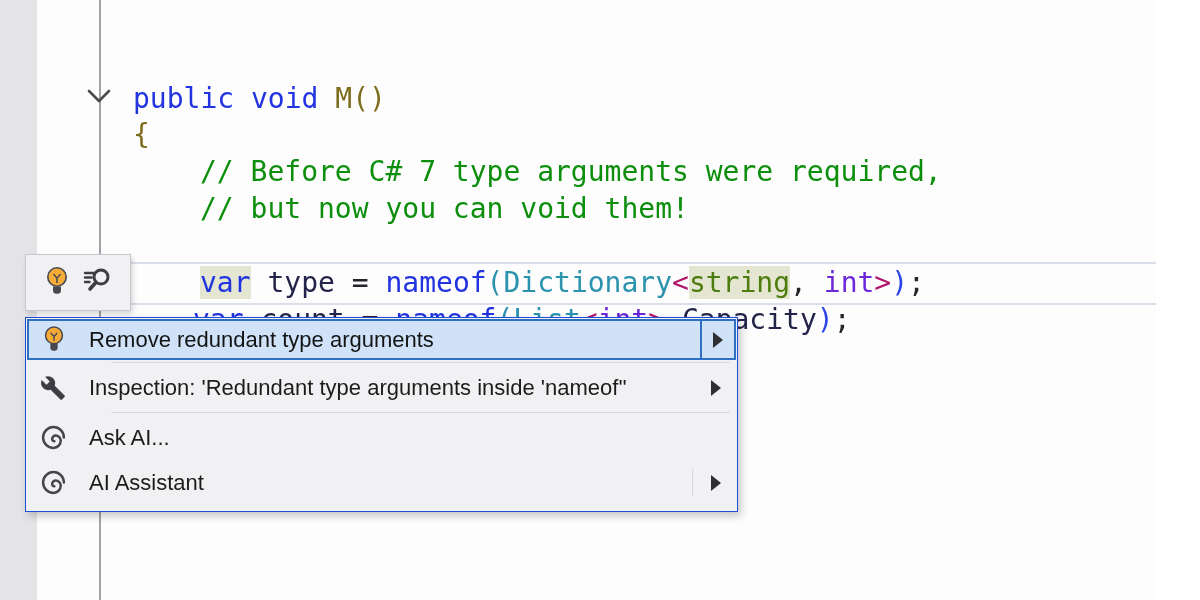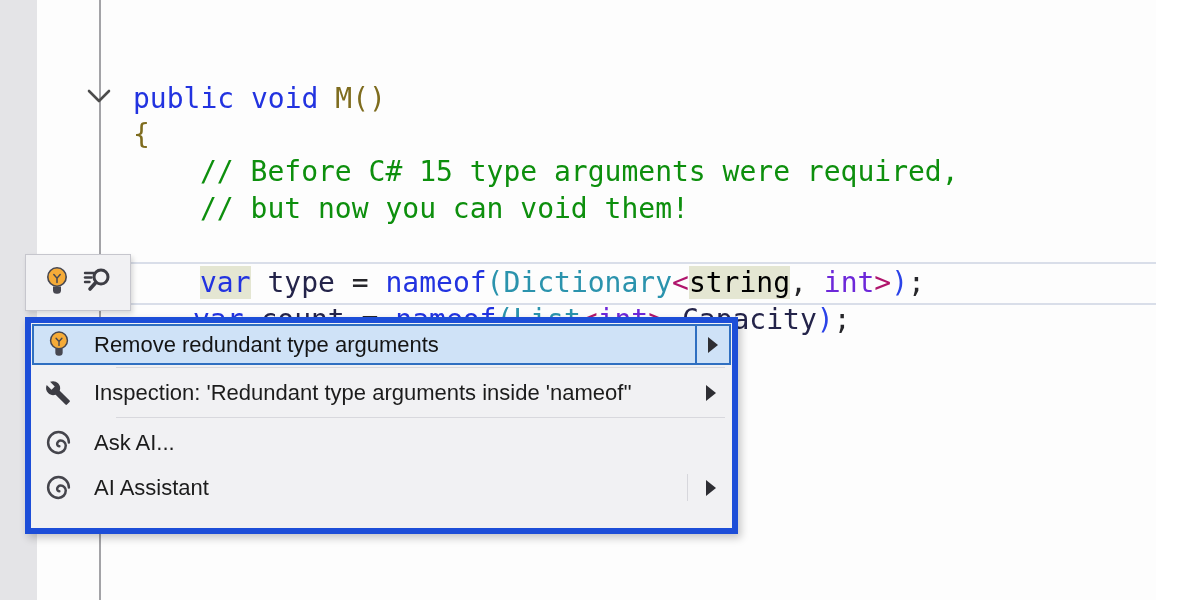--- a/index.html
+++ b/index.html
@@ -23,21 +23,21 @@
   .code-line-4{ left:200px; top:192px; }
   .code-line-5{ left:200px; top:266px; }
   .code-line-6{ left:193px; top:303px; }
 
   .seg-kw     { color:#2233e0; }
   .seg-method { color:#7e6c1e; }
   .seg-brace  { color:#7e6c1e; }
   .seg-comment{ color:#0d8f0d; }
   .seg-type   { color:#2b93ad; }
   .seg-angle  { color:#b0156c; }
-  .seg-faded1 { color:#000000; }
+  .seg-faded1 { color:#4d7c0f; }
   .seg-faded2 { color:#6d28d9; }
   .seg-paren  { color:#2b43e8; }
   .seg-punct  { color:#26262a; }
   .seg-ident  { color:#24244a; }
   .seg-hl     { background:#e4e6d2; }
 
   .curline-border{ position:absolute; left:103px; width:1097px; height:2px; background:#d9dee9; z-index:1; }
   .curline-top{ top:262px; }
   .curline-bottom{ top:303px; }
 
@@ -45,23 +45,23 @@
   .lens-toolbar{
     position:absolute; left:25px; top:254px; width:106px; height:57px; z-index:10;
     background:#f1f1f3; border:1px solid #c6c6cd; box-shadow:2px 3px 5px rgba(0,0,0,0.15);
     display:flex; align-items:center; justify-content:center; gap:12px;
   }
   .icon-btn{ display:flex; align-items:center; justify-content:center; background:transparent; border:none; cursor:pointer; }
 
   
   .menu{
     position:absolute; left:25px; top:317px; width:713px; z-index:10;
-    background:#f1f1f3; border:6px solid #1d4ed8;
+    background:#f1f1f3; border:1px solid #1d4ed8;
     box-shadow:3px 4px 8px rgba(0,0,0,0.22);
-    padding-bottom:18px; color:#1c1c1c;
+    padding-bottom:6px; color:#1c1c1c;
   }
   .menu-item{ position:relative; display:flex; align-items:center; height:45px; padding-left:12px; cursor:pointer; }
   .menu-item .mi-icon{ width:30px; display:flex; justify-content:center; }
   .menu-item .mi-label{ margin-left:21px; font-size:22px; }
   .menu-item.selected{
     margin:1px; height:41px; padding-left:10px;
     background:#cfe2f7; border:2px solid #2f6fc1;
   }
   .menu-item.selected .mi-label{ margin-left:20px; color:#141414; }
   .submenu-cell{
@@ -89,21 +89,21 @@
       <polyline points="3,3 13,13 23,3" fill="none" stroke="#4c4c4c" stroke-width="2.6" stroke-linecap="round" stroke-linejoin="round"></polyline>
     </svg>
   </div>
 
   <div class="curline-border curline-top"></div>
   <div class="curline-border curline-bottom"></div>
 
   <div>
       <div class="code-line code-line-1"><span class="seg-kw">public void </span><span class="seg-method">M()</span></div>
       <div class="code-line code-line-2"><span class="seg-brace">{</span></div>
-      <div class="code-line code-line-3"><span class="seg-comment">// Before C# 15 type arguments were required,</span></div>
+      <div class="code-line code-line-3"><span class="seg-comment">// Before C# 7 type arguments were required,</span></div>
       <div class="code-line code-line-4"><span class="seg-comment">// but now you can void them!</span></div>
       <div class="code-line code-line-5"><span class="seg-kw seg-hl">var</span><span class="seg-ident"> type </span><span class="seg-punct">= </span><span class="seg-kw">nameof</span><span class="seg-type">(</span><span class="seg-type">Dictionary</span><span class="seg-angle">&lt;</span><span class="seg-faded1 seg-hl">string</span><span class="seg-punct">,</span><span class="seg-faded2"> int</span><span class="seg-angle">&gt;</span><span class="seg-paren">)</span><span class="seg-punct">;</span></div>
       <div class="code-line code-line-6"><span class="seg-kw">var</span><span class="seg-ident"> count </span><span class="seg-punct">= </span><span class="seg-kw">nameof</span><span class="seg-type">(</span><span class="seg-type">List</span><span class="seg-angle">&lt;</span><span class="seg-faded2">int</span><span class="seg-angle">&gt;</span><span class="seg-punct">.</span><span class="seg-ident">Capacity</span><span class="seg-paren">)</span><span class="seg-punct">;</span></div>
     </div>
 
   <div class="lens-toolbar">
     <button class="icon-btn">
       <span>
         <svg width="24" height="31" viewBox="0 0 24 31">
           <circle cx="12" cy="11" r="9.2" fill="#f5ab38" stroke="#474750" stroke-width="1.6"></circle>

